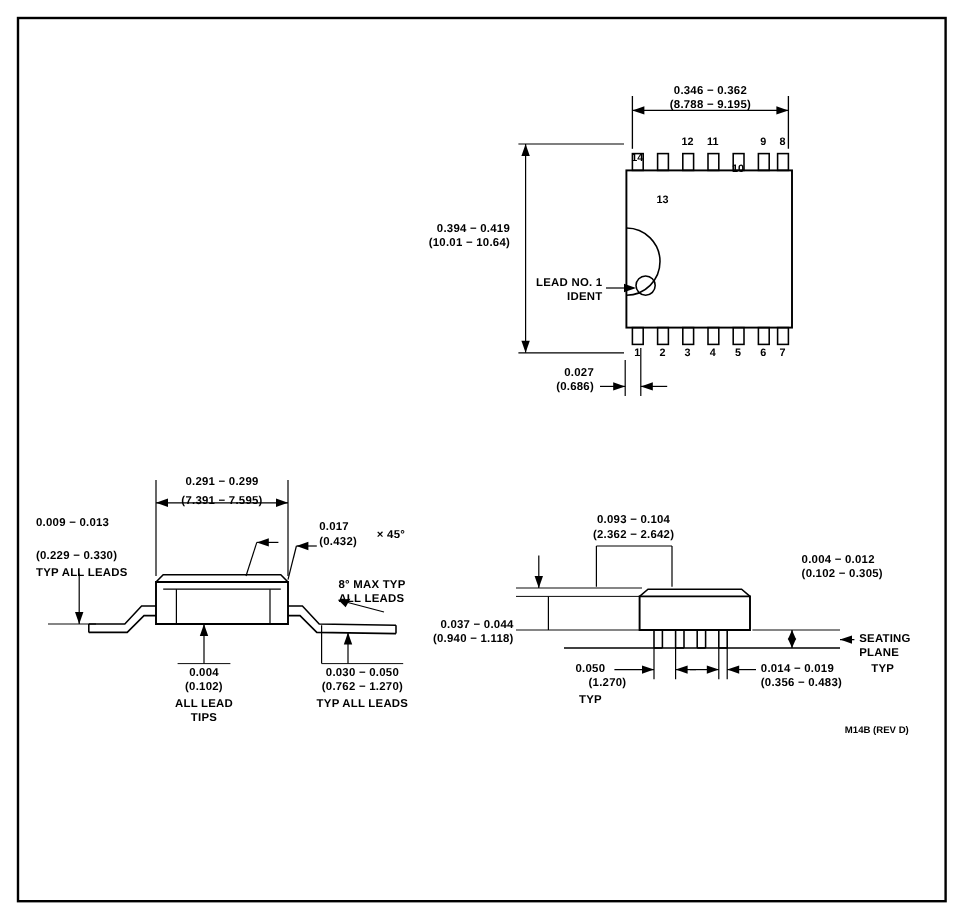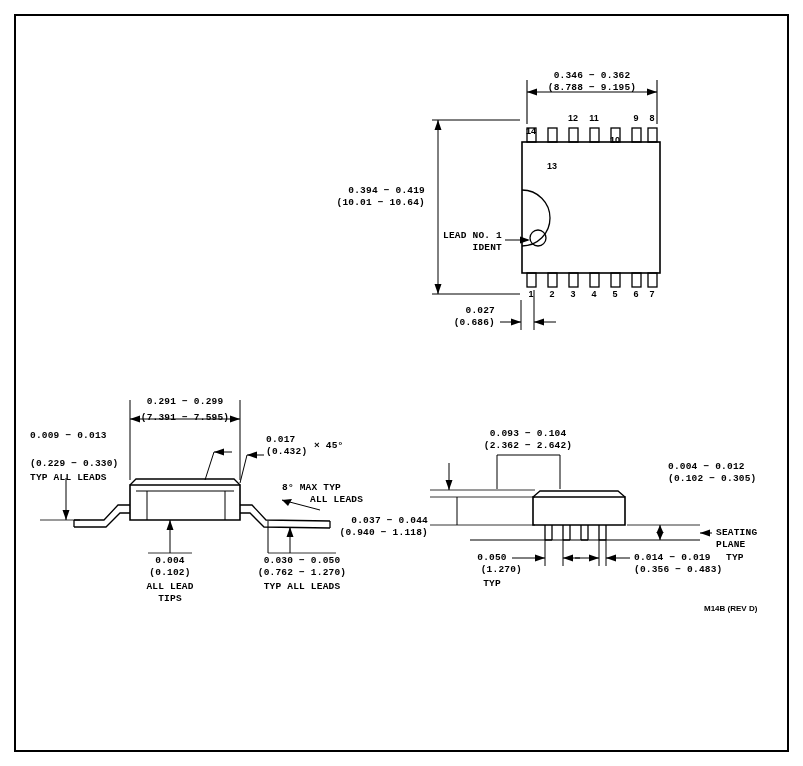--- a/index.html
+++ b/index.html
@@ -21,21 +21,21 @@
     position: absolute;
     left: 14px;
     top: 14px;
     width: 775px;
     height: 738px;
     border: 2px solid #000;
     box-sizing: border-box;
   }
   .lbl {
     position: absolute;
-    font-family: Liberation Mono, monospace;
+    font-family: Liberation Sans, sans-serif;
     font-size: 9.5px;
     font-weight: bold;
     color: #000;
     line-height: 11px;
     white-space: pre;
     letter-spacing: 0.2px;
   }
   .lbl.ctr { text-align: center; }
   .lbl.rt  { text-align: right; }
   .pin {
@@ -248,21 +248,21 @@
 
   <div class="lbl" style="left:30px; top:430px;"><span>0.009 − 0.013</span></div>
   <div class="lbl" style="left:30px; top:458px;"><span>(0.229 − 0.330)</span></div>
   <div class="lbl" style="left:30px; top:472px;"><span>TYP ALL LEADS</span></div>
 
   <div class="lbl" style="left:266px; top:434px;"><span>0.017</span></div>
   <div class="lbl" style="left:266px; top:446px;"><span>(0.432)</span></div>
   <div class="lbl" style="left:314px; top:440px;"><span>× 45°</span></div>
 
   <div class="lbl" style="left:282px; top:482px;"><span>8° MAX TYP</span></div>
-  <div class="lbl" style="left:282px; top:494px;margin-left:28px;"><span>ALL LEADS</span></div>
+  <div class="lbl" style="left:282px; top:494px;"><span>ALL LEADS</span></div>
 
   <div class="lbl ctr" style="left:130px; top:555px; width:80px;"><span>0.004</span></div>
   <div class="lbl ctr" style="left:130px; top:567px; width:80px;"><span>(0.102)</span></div>
   <div class="lbl ctr" style="left:130px; top:581px; width:80px;"><span>ALL LEAD</span></div>
   <div class="lbl ctr" style="left:130px; top:593px; width:80px;"><span>TIPS</span></div>
 
   <div class="lbl ctr" style="left:242px; top:555px; width:120px;"><span>0.030 − 0.050</span></div>
   <div class="lbl ctr" style="left:242px; top:567px; width:120px;"><span>(0.762 − 1.270)</span></div>
   <div class="lbl ctr" style="left:242px; top:581px; width:120px;"><span>TYP ALL LEADS</span></div>
 

